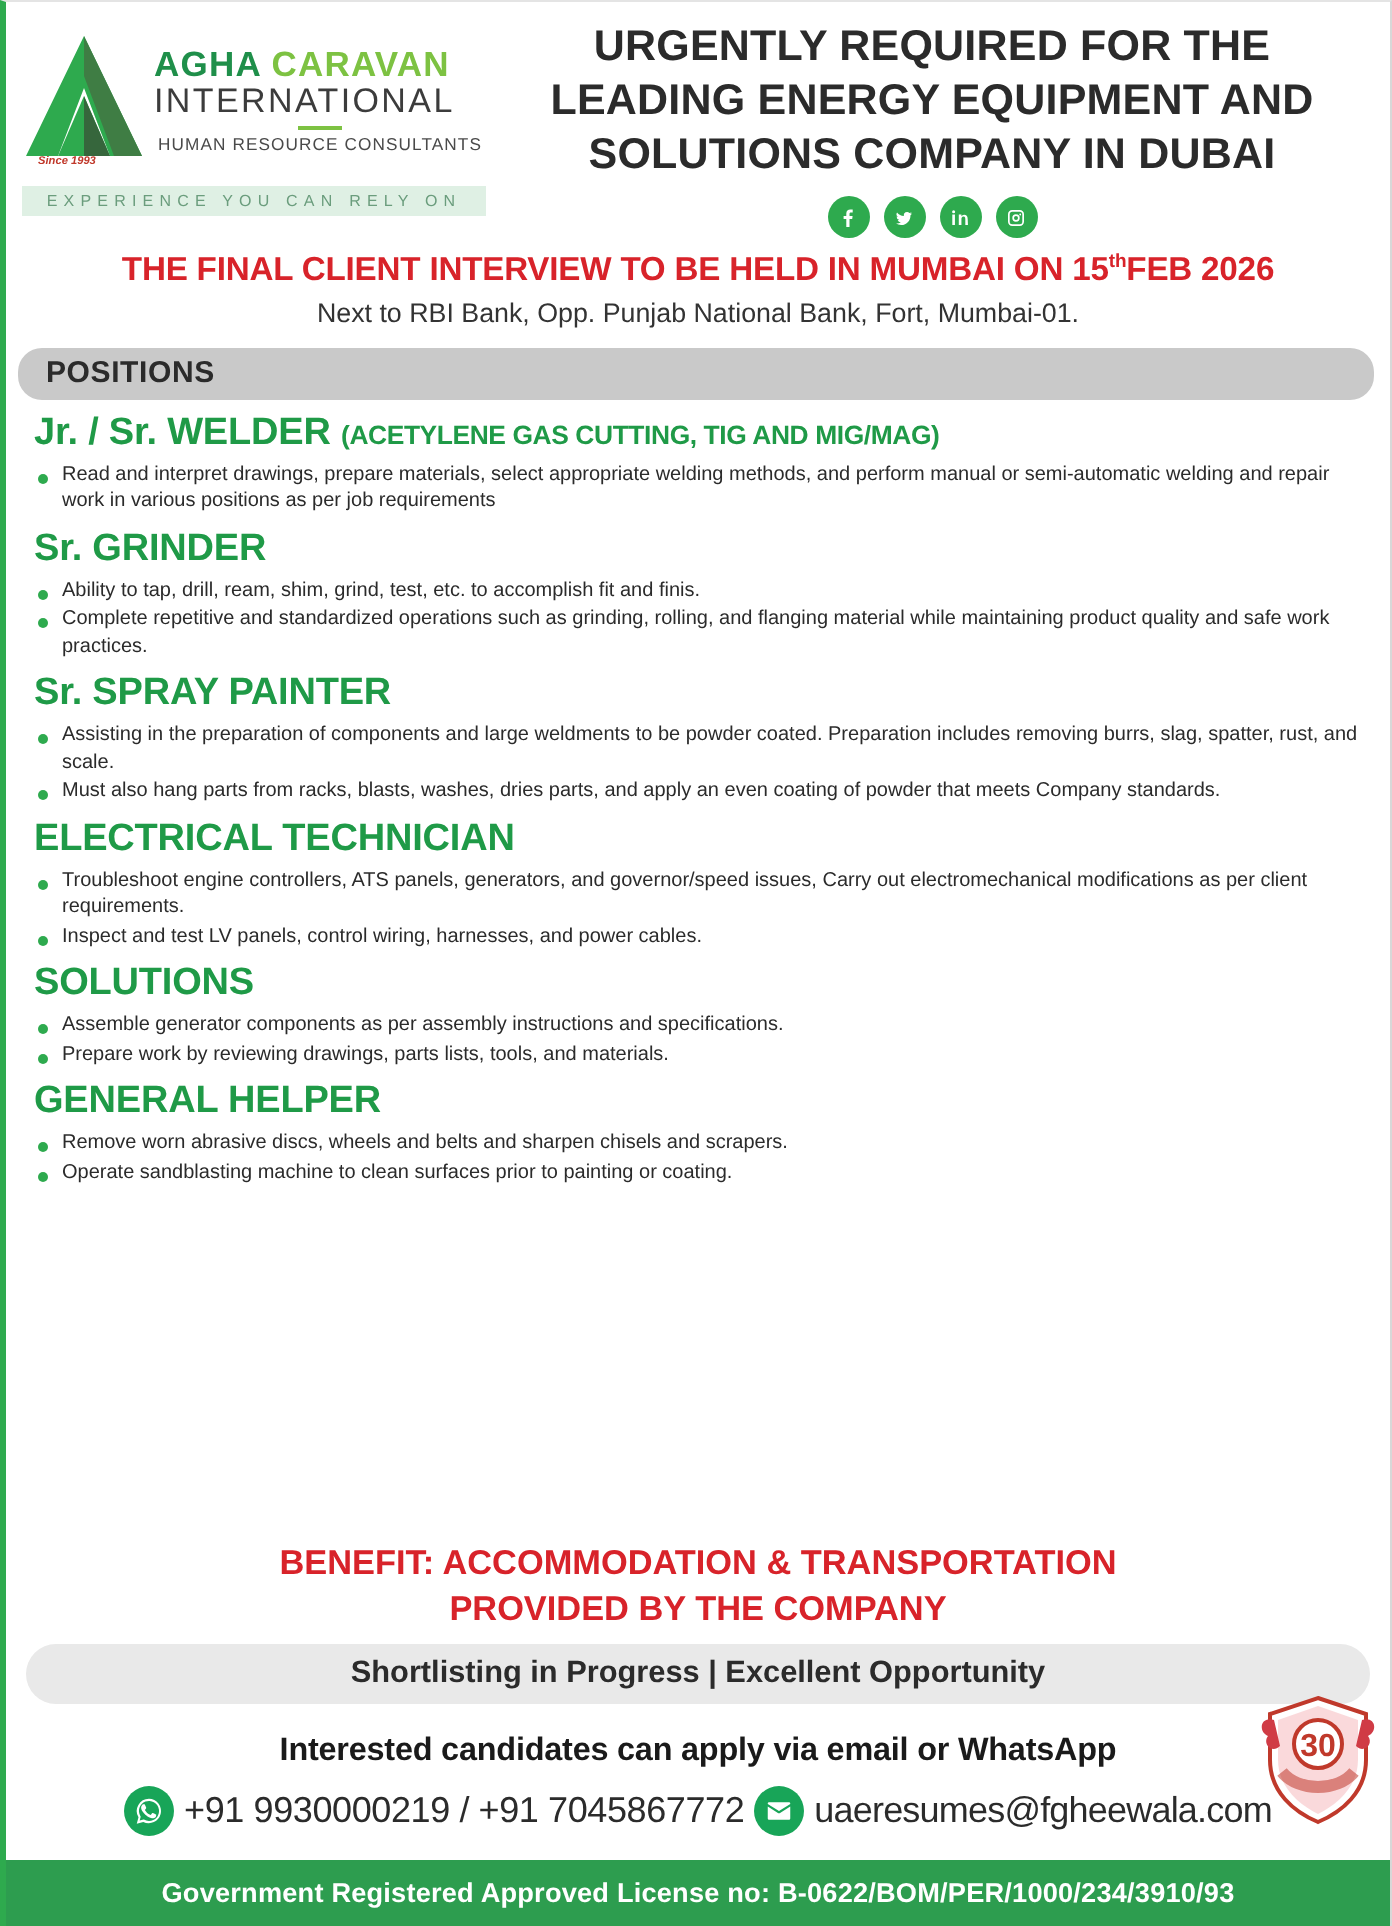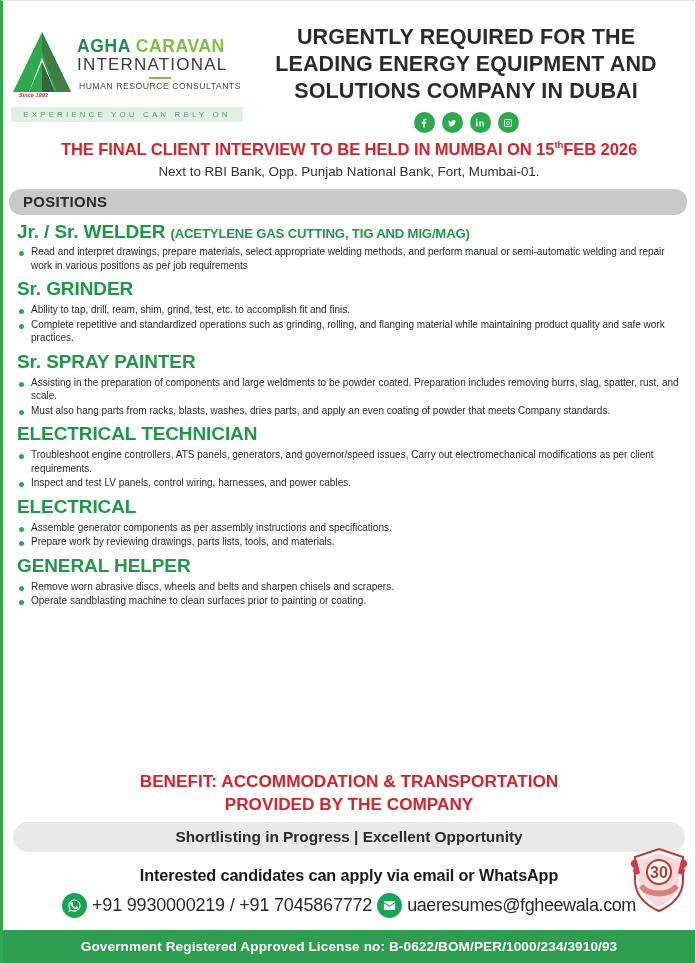--- a/index.html
+++ b/index.html
@@ -15,21 +15,21 @@
     background: #ffffff;
     border-left: 3px solid #2eaa4e;
     border-right: 1px solid #d8d8d8;
     border-top: 1px solid #e4e4e4;
     display: flex; flex-direction: column;
   }
 
   
   .header {
     display: flex; align-items: flex-start;
-    padding: 17px 6px 4px 8px;
+    padding: 3px 6px 4px 8px;
     min-height: 122px;
   }
   .logo-block { width: 232px; flex: 0 0 232px; padding-top: 10px; }
   .logo-row { display: flex; align-items: center; }
   .logo-mark { width: 62px; height: 72px; flex: 0 0 62px; position: relative; }
   .logo-text { padding-left: 4px; flex: 1; }
   .brand-line1 {
     font-size: 17.5px; font-weight: bold; letter-spacing: .6px;
     line-height: 1.05; white-space: nowrap;
   }
@@ -246,21 +246,21 @@
         </ul>
       </div>
       <div class="job">
         <div class="job-title"><span>ELECTRICAL TECHNICIAN</span></div>
         <ul class="duties">
           <li>Troubleshoot engine controllers, ATS panels, generators, and governor/speed issues, Carry out electromechanical modifications as per client requirements.</li>
           <li>Inspect and test LV panels, control wiring, harnesses, and power cables.</li>
         </ul>
       </div>
       <div class="job">
-        <div class="job-title"><span>ELECTRICAL</span></div>
+        <div class="job-title"><span>SOLUTIONS</span></div>
         <ul class="duties">
           <li>Assemble generator components as per assembly instructions and specifications.</li>
           <li>Prepare work by reviewing drawings, parts lists, tools, and materials.</li>
         </ul>
       </div>
       <div class="job">
         <div class="job-title"><span>GENERAL HELPER</span></div>
         <ul class="duties">
           <li>Remove worn abrasive discs, wheels and belts and sharpen chisels and scrapers.</li>
           <li>Operate sandblasting machine to clean surfaces prior to painting or coating.</li>

